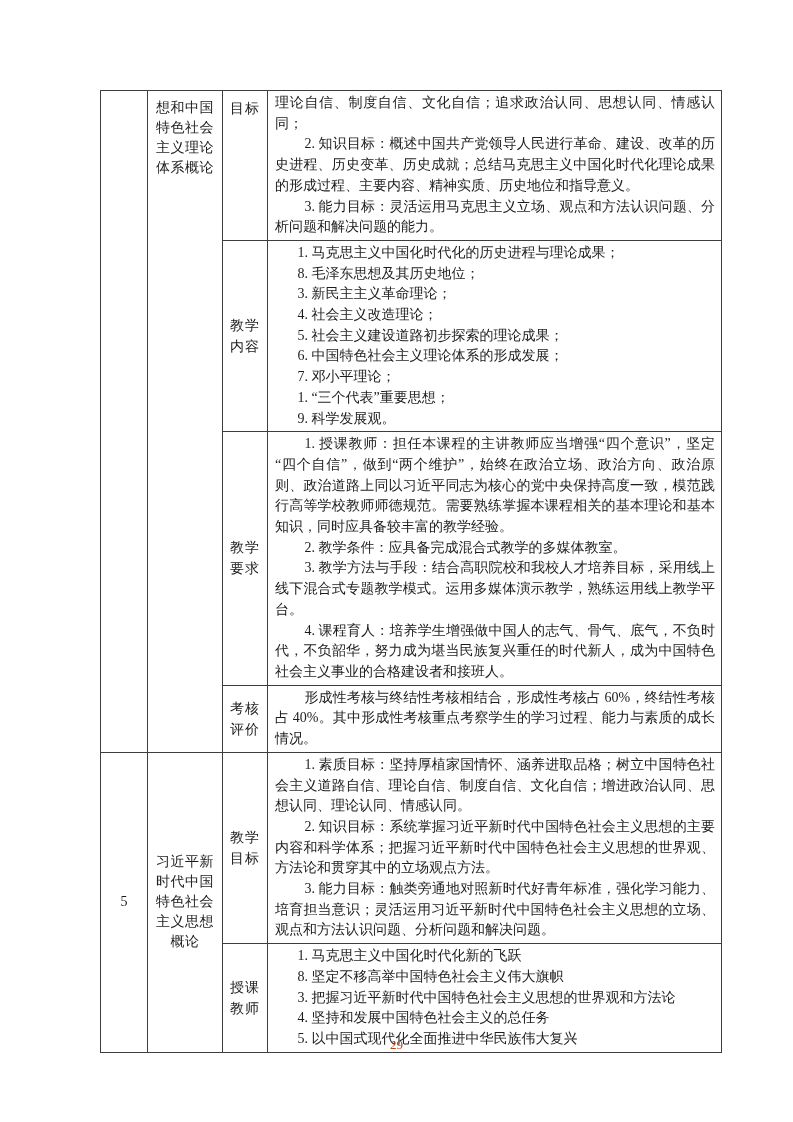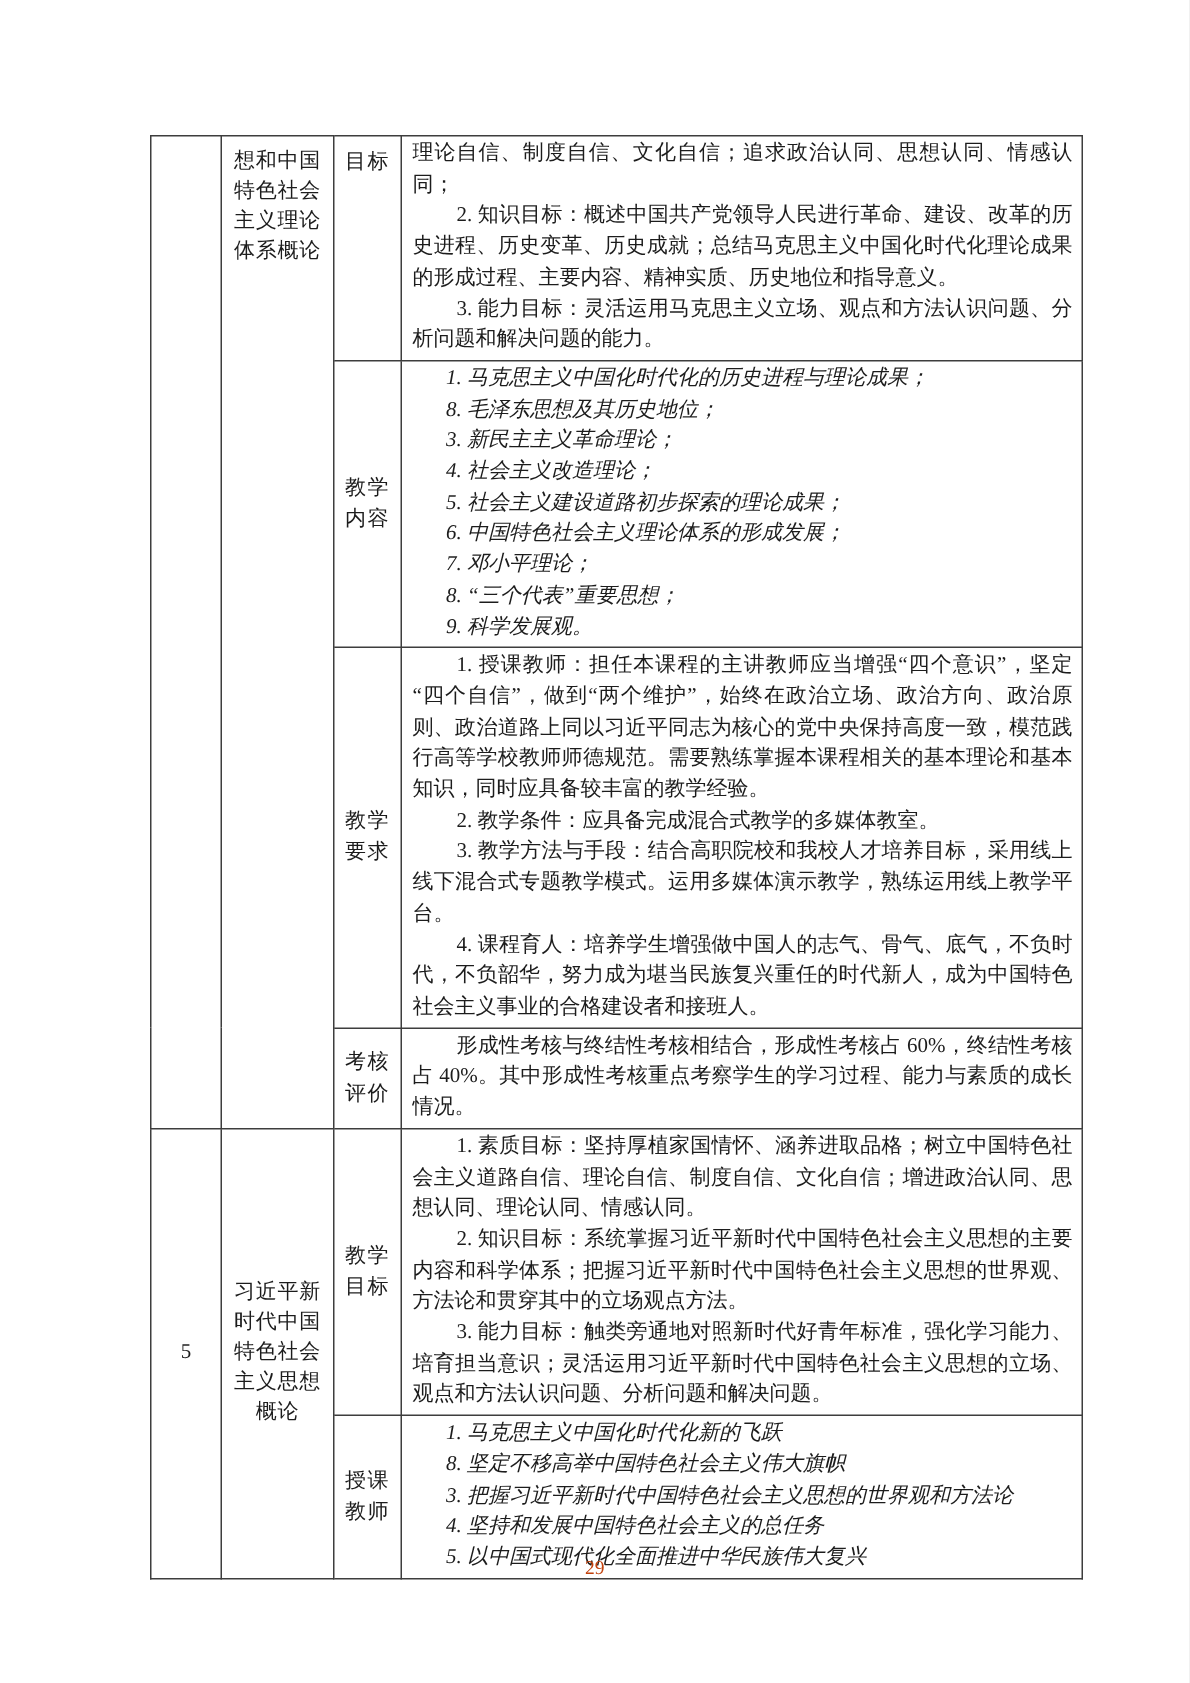--- a/index.html
+++ b/index.html
@@ -36,21 +36,21 @@
     line-height:20px;letter-spacing:0.5px;
   }
   .cell-text{
     padding:2px 6px 2px 7px;
     text-align:justify;
     line-height:20.7px;
     overflow:hidden;
   }
   .cell-text p{margin:0;text-indent:2.1em;}
   .cont p:first-child{text-indent:0;}
-  .items p{text-indent:1.6em;font-style:italic;}
+  .items p{text-indent:1.6em;}
   .num{font-size:14px;}
   .page-number{
     position:absolute;left:0;right:0;top:1037px;
     text-align:center;font-size:13px;color:#c2410c;
   }
 </style>
 </head>
 <body>
 
 <div class="page">
@@ -88,21 +88,21 @@
       </td>
       <td>
         <div class="cell-text items">
               <p>1. 马克思主义中国化时代化的历史进程与理论成果；</p>
               <p>8. 毛泽东思想及其历史地位；</p>
               <p>3. 新民主主义革命理论；</p>
               <p>4. 社会主义改造理论；</p>
               <p>5. 社会主义建设道路初步探索的理论成果；</p>
               <p>6. 中国特色社会主义理论体系的形成发展；</p>
               <p>7. 邓小平理论；</p>
-              <p>8. “三个代表”重要思想；</p>
+              <p>1. “三个代表”重要思想；</p>
               <p>9. 科学发展观。</p>
             </div>
       </td>
     </tr>
     <tr style="height:250px">
       <td>
         <div class="label-box">教学要求</div>
       </td>
       <td>
         <div class="cell-text">

